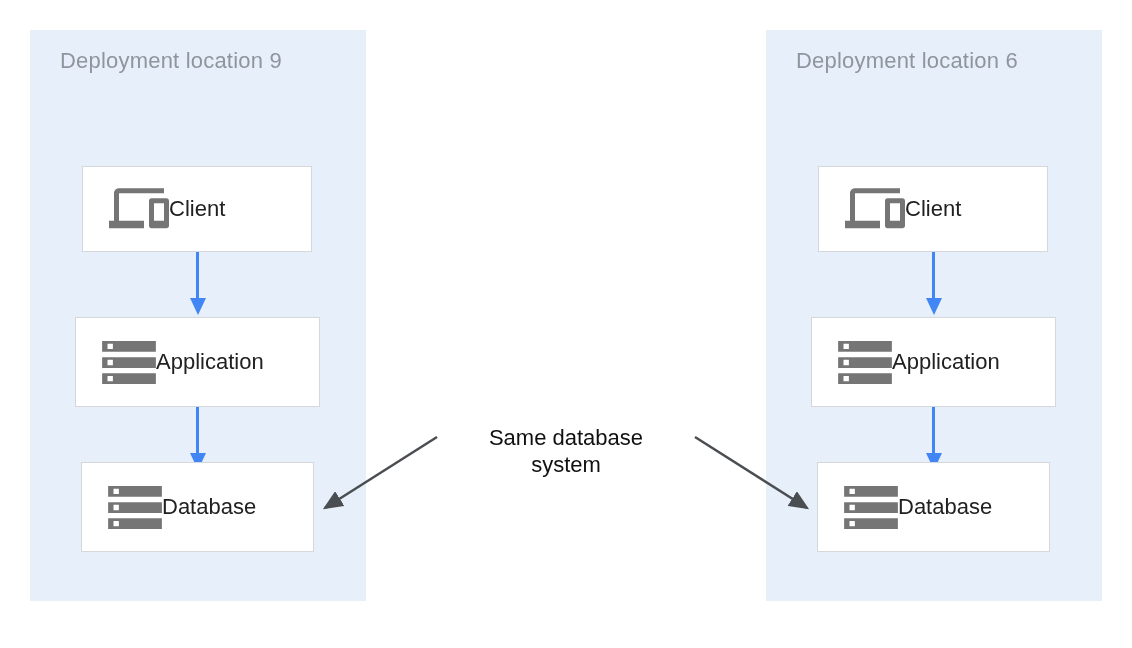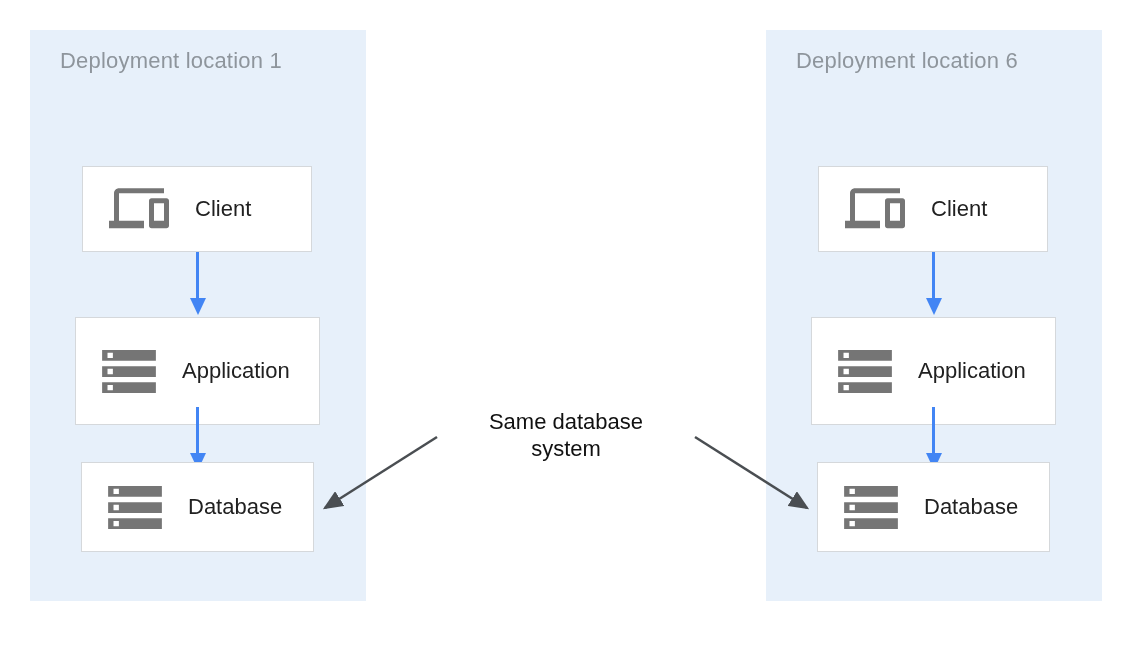--- a/index.html
+++ b/index.html
@@ -34,24 +34,23 @@
     white-space: nowrap;
   }
   .node {
     position: absolute;
     background: #ffffff;
     border: 1px solid #d5d8db;
     box-sizing: border-box;
     display: flex;
     align-items: center;
     padding-left: 26px;
-    gap: 26px;
   }
   .node-client      { left: 52px; top: 136px; width: 230px; height: 86px; }
-  .node-application { left: 45px; top: 287px; width: 245px; height: 108px; }
+  .node-application { left: 45px; top: 287px; width: 245px; height: 90px; }
   .node-database    { left: 51px; top: 432px; width: 233px; height: 90px; }
   .node-label {
     font-size: 22px;
     color: #212121;
     white-space: nowrap;
   }
   .icon { flex: 0 0 auto; display: block; }
   .flow-line {
     position: absolute;
     left: 166px;
@@ -68,21 +67,21 @@
     border-right: 8px solid transparent;
     border-top: 17px solid #4285f4;
   }
   .flow-line.a1 { top: 222px; }
   .flow-head.a1 { top: 268px; }
   .flow-line.a2 { top: 377px; }
   .flow-head.a2 { top: 423px; }
   .annotation {
     position: absolute;
     left: 471px;
-    top: 408px;
+    top: 424px;
     width: 190px;
     text-align: center;
     font-size: 22px;
     line-height: 27px;
     color: #111111;
   }
   .overlay {
     position: absolute;
     left: 0;
     top: 0;
@@ -90,21 +89,21 @@
     height: 648px;
     pointer-events: none;
   }
 </style>
 </head>
 <body>
 
 <div class="canvas">
 
   <div class="panel panel-left">
-    <div class="panel-title">Deployment location 1</div>
+    <div class="panel-title">Deployment location 9</div>
 
     <div class="node node-client">
       <svg class="icon" width="60" height="43" viewBox="0 4 24 17">
         <path fill="#757575" d="M4 6h18V4H4c-1.1 0-2 .9-2 2v11H0v3h14v-3H4V6zm19 2h-6c-.55 0-1 .45-1 1v10c0 .55.45 1 1 1h6c.55 0 1-.45 1-1V9c0-.55-.45-1-1-1zm-1 9h-4v-7h4v7z"></path>
       </svg>
       <span class="node-label">Client</span>
     </div>
 
     <div class="flow-line a1"></div>
     <div class="flow-head a1"></div>

